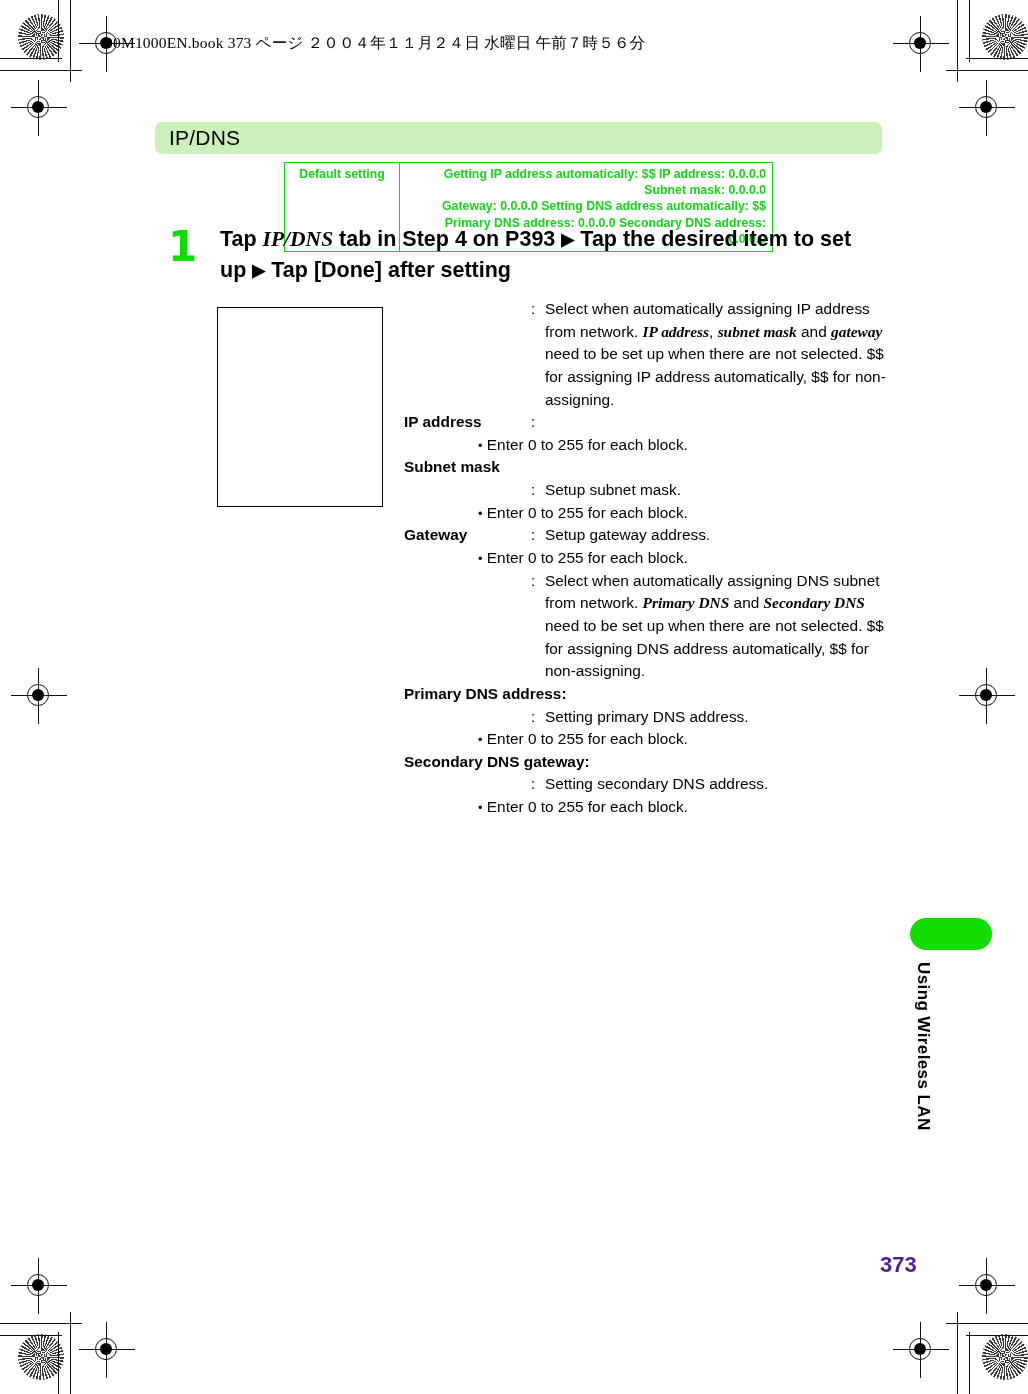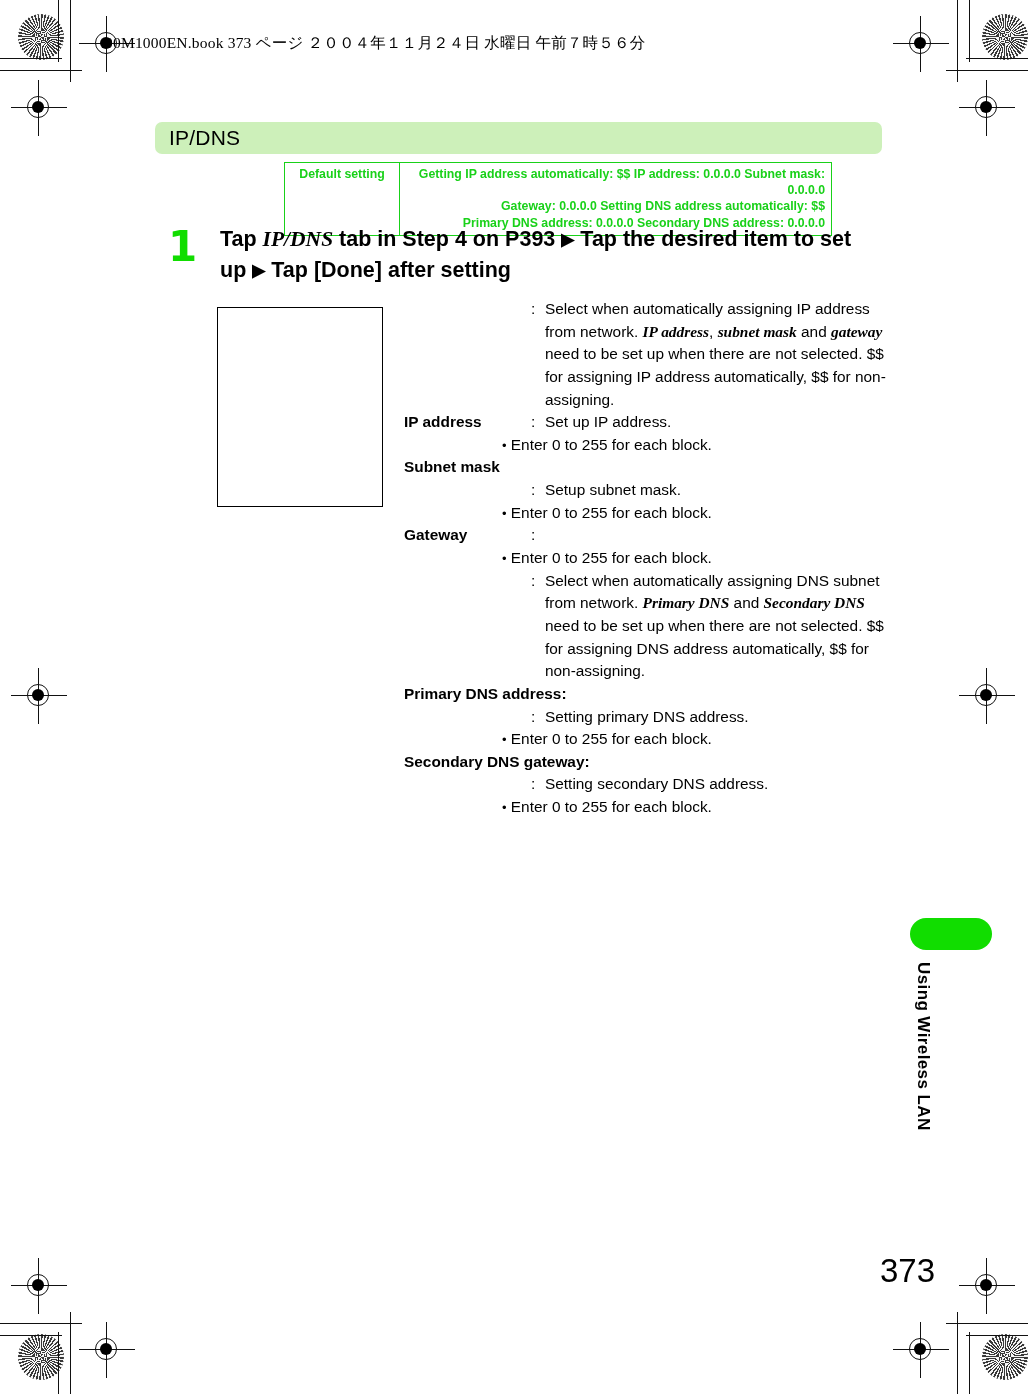--- a/index.html
+++ b/index.html
@@ -60,21 +60,21 @@
     display: flex; align-items: center;
   }
   .section-banner .title {
     font-size: 21px; color: #000; padding-left: 14px;
     font-weight: 400; letter-spacing: .2px;
   }
 
   
   .default-table {
     position: absolute; left: 284px; top: 162px;
-    width: 548px;
+    width: 489px;
     border: 1.4px solid #19d119;
     border-collapse: collapse;
     box-sizing: border-box;
   }
   .default-table td {
     border: 1.4px solid #19d119;
     vertical-align: top;
     color: #19d119;
     font-weight: bold;
     font-size: 12.3px;
@@ -137,21 +137,21 @@
     white-space: nowrap;
   }
   .def-row .colon { width: 14px; flex: 0 0 14px; }
   .def-row .desc { flex: 1 1 auto; }
   .def-desc-indent {
     margin-left: 127px; display: flex;
   }
   .def-desc-indent .colon { width: 14px; flex: 0 0 14px; }
   .def-desc-indent .desc { flex: 1 1 auto; }
   .bullet-line {
-    margin-left: 98px;
+    margin-left: 74px;
     text-indent: -17px;
     padding-left: 17px;
   }
   .bullet-line .bdot { font-size: 13px; }
   .def-list .ital {
     font-family: "Liberation Serif", serif;
     font-style: italic; font-weight: bold;
   }
 
   
@@ -165,21 +165,21 @@
     width: 28px;
     font-size: 17px; font-weight: bold; color: #000;
     writing-mode: vertical-rl;
     letter-spacing: .4px;
     white-space: nowrap;
   }
 
   
   .folio {
     position: absolute; left: 880px; top: 1252px;
-    font-size: 33px; font-weight: normal; color: #000000;
+    font-size: 22px; font-weight: bold; color: #4c1d95;
     font-stretch: condensed;
   }
 </style>
 </head>
 <body>
 
 <div class="star-target" style="left:18px; top:14px;"></div>
 <div class="star-target" style="left:982px; top:14px;"></div>
 <div class="star-target" style="left:18px; top:1334px;"></div>
 <div class="star-target" style="left:982px; top:1334px;"></div>
@@ -297,38 +297,38 @@
     <div class="def-desc-indent">
       <div class="colon">:</div>
       <div class="desc"><span>Select when automatically assigning IP address from network. </span><span class="ital">IP address</span><span>, </span><span class="ital">subnet mask</span><span> and </span><span class="ital">gateway</span><span> need to be set up when there are not selected. $$ for assigning IP address automatically, $$ for non-assigning.</span></div>
     </div>
   </div>
 
   <div>
     <div class="def-row">
       <div class="term">IP address</div>
       <div class="colon">:</div>
-      <div class="desc">Set up IP address.</div>
     </div>
     <div class="bullet-line"><span class="bdot">•</span> <span>Enter 0 to 255 for each block.</span></div>
   </div>
 
   <div>
     <div class="def-term">Subnet mask</div>
     <div class="def-desc-indent">
       <div class="colon">:</div>
       <div class="desc">Setup subnet mask.</div>
     </div>
     <div class="bullet-line"><span class="bdot">•</span> <span>Enter 0 to 255 for each block.</span></div>
   </div>
 
   <div>
     <div class="def-row">
       <div class="term">Gateway</div>
       <div class="colon">:</div>
+      <div class="desc">Setup gateway address.</div>
     </div>
     <div class="bullet-line"><span class="bdot">•</span> <span>Enter 0 to 255 for each block.</span></div>
   </div>
 
   <div>
     <div class="def-desc-indent">
       <div class="colon">:</div>
       <div class="desc"><span>Select when automatically assigning DNS subnet from network. </span><span class="ital">Primary DNS</span><span> and </span><span class="ital">Secondary DNS</span><span> need to be set up when there are not selected. $$ for assigning DNS address automatically, $$ for non-assigning.</span></div>
     </div>
   </div>

